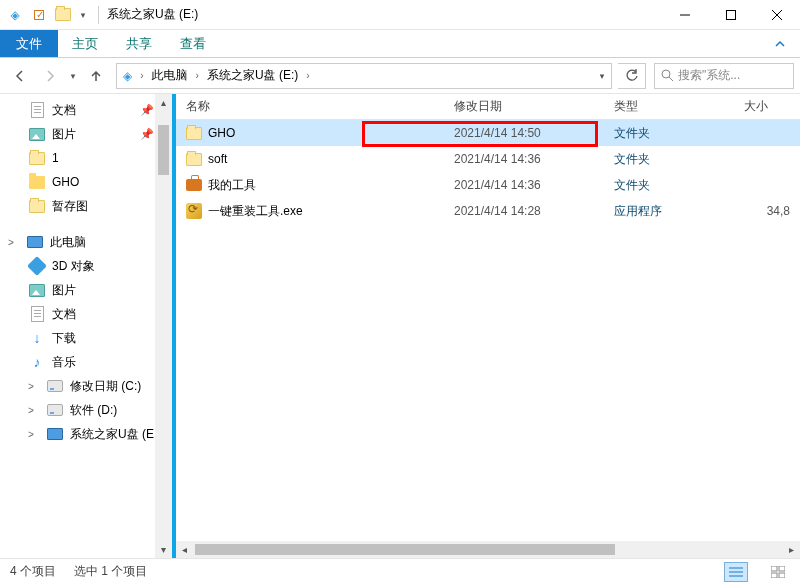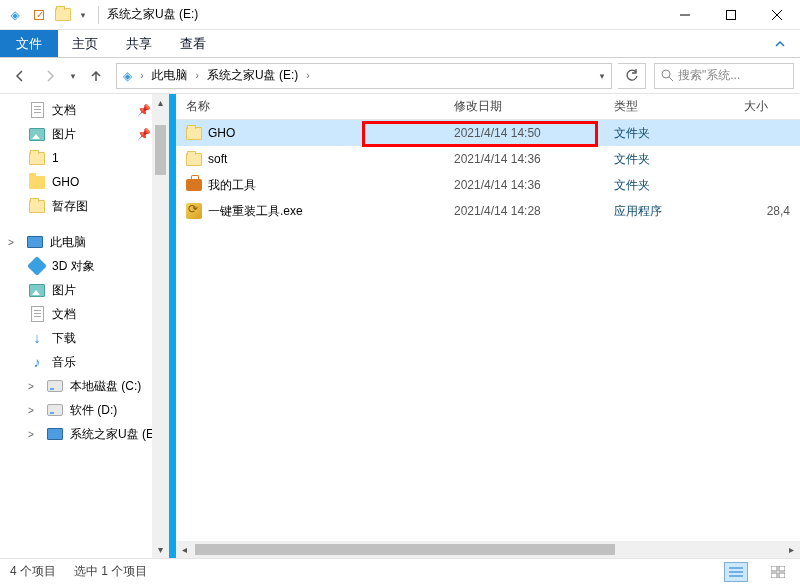--- a/index.html
+++ b/index.html
@@ -8,36 +8,36 @@
 .titlebar { height: 30px; display: flex; align-items: center; background: #fff; border-bottom: 1px solid #e5e5e5; }
 .titlebar .qat { display: flex; align-items: center; gap: 2px; padding: 0 4px; }
 .titlebar .qat-icon { width: 22px; height: 22px; display: flex; align-items: center; justify-content: center; }
 .titlebar .divider { width: 1px; height: 18px; background: #d0d0d0; margin: 0 4px; }
 .titlebar .title { padding-left: 4px; font-size: 12px; }
 .titlebar .spacer { flex: 1; }
 .titlebar .winbtn { width: 46px; height: 30px; display: flex; align-items: center; justify-content: center; }
 
 .ribbon { height: 28px; display: flex; align-items: stretch; background: #fff; border-bottom: 1px solid #d0d0d0; }
 .ribbon .file-tab { background: #1979ca; color: #fff; padding: 11px 16px; display: flex; align-items: center; font-size: 13px; }
-.ribbon .tab { padding: 0 14px; display: flex; align-items: center; font-size: 13px; color: #0f172a; }
+.ribbon .tab { padding: 0 14px; display: flex; align-items: center; font-size: 13px; color: #0f766e; }
 .ribbon .rspacer { flex: 1; }
 .ribbon .help { width: 40px; display: flex; align-items: center; justify-content: center; }
 
 .navrow { height: 36px; display: flex; align-items: center; padding: 4px 6px; gap: 2px; border-bottom: 1px solid #e5e5e5; }
 .navbtn { width: 28px; height: 28px; display: flex; align-items: center; justify-content: center; color: #555; border-radius: 2px; }
 .navbtn.disabled { color: #bbb; }
 .dropdown-tiny { width: 14px; display:flex; align-items:center; justify-content:center; color:#555;}
 .addressbar { flex: 1; height: 26px; border: 1px solid #ccc; display: flex; align-items: center; padding: 0 2px; margin: 0 4px; }
 .addr-seg { display: flex; align-items: center; padding: 0 4px; height: 100%; }
 .addr-chev { color: #666; padding: 0 4px; font-size: 10px; }
 .refreshbox { width: 28px; height: 26px; border: 1px solid #ccc; border-left: none; display: flex; align-items: center; justify-content: center; }
 .searchbox { width: 140px; height: 26px; border: 1px solid #ccc; margin-left: 6px; display: flex; align-items: center; padding: 0 6px; color: #888; }
 
 .body { display: flex; height: calc(584px - 30px - 28px - 36px - 26px); }
-.sidebar { width: 176px; border-right: 7px solid #0ea5e9; overflow: hidden; position: relative; }
+.sidebar { width: 176px; border-right: 4px solid #0ea5e9; overflow: hidden; position: relative; }
 .tree { padding: 4px 0; }
 .tree-item { display: flex; align-items: center; height: 24px; padding-left: 8px; gap: 6px; }
 .tree-item.indent1 { padding-left: 28px; }
 .tree-item .caret { width: 12px; color: #666; font-size: 10px; }
 .tree-item .ticon { width: 18px; height: 18px; display:flex; align-items:center; justify-content:center; }
 .pin { color: #888; margin-left: auto; margin-right: 18px; font-size: 11px; }
 .sb-scroll { position: absolute; right: 0; top: 0; width: 17px; height: 100%; background: #f0f0f0; display: flex; flex-direction: column; }
 .sb-arrow { height: 17px; display: flex; align-items: center; justify-content: center; color: #555; font-size: 10px; }
 .sb-thumb { background: #c0c0c0; margin: 0 3px; flex: 0 0 50px; border-radius: 0; }
 .sb-track { flex: 1; }
@@ -263,21 +263,21 @@
           <span class="ticon">
             <span class="music-icon">♪</span>
           </span>
           <span>音乐</span>
         </div>
         <div class="tree-item indent1">
           <span class="caret">&gt;</span>
           <span class="ticon">
             <div class="disk-icon"></div>
           </span>
-          <span>本地磁盘 (C:)</span>
+          <span>修改日期 (C:)</span>
         </div>
         <div class="tree-item indent1">
           <span class="caret">&gt;</span>
           <span class="ticon">
             <div class="disk-icon"></div>
           </span>
           <span>软件 (D:)</span>
         </div>
         <div class="tree-item indent1">
           <span class="caret">&gt;</span>
@@ -337,21 +337,21 @@
         </div>
         <div class="row">
     <div class="c-name">
             <span class="ticon">
               <div class="exe-icon"></div>
             </span>
             <span>一键重装工具.exe</span>
           </div>
     <div class="c-date">2021/4/14 14:28</div>
     <div class="c-type">应用程序</div>
-    <div class="c-size">28,4</div>
+    <div class="c-size">34,8</div>
         </div>
       </div>
     <div class="highlight-box" style="left:186px;top:27px;width:236px;height:26px;"></div>
     <div class="h-scroll">
       <div class="h-arrow">◂</div>
       <div class="h-thumb"></div>
       <div class="h-track"></div>
       <div class="h-arrow">▸</div>
     </div>
   </div>

